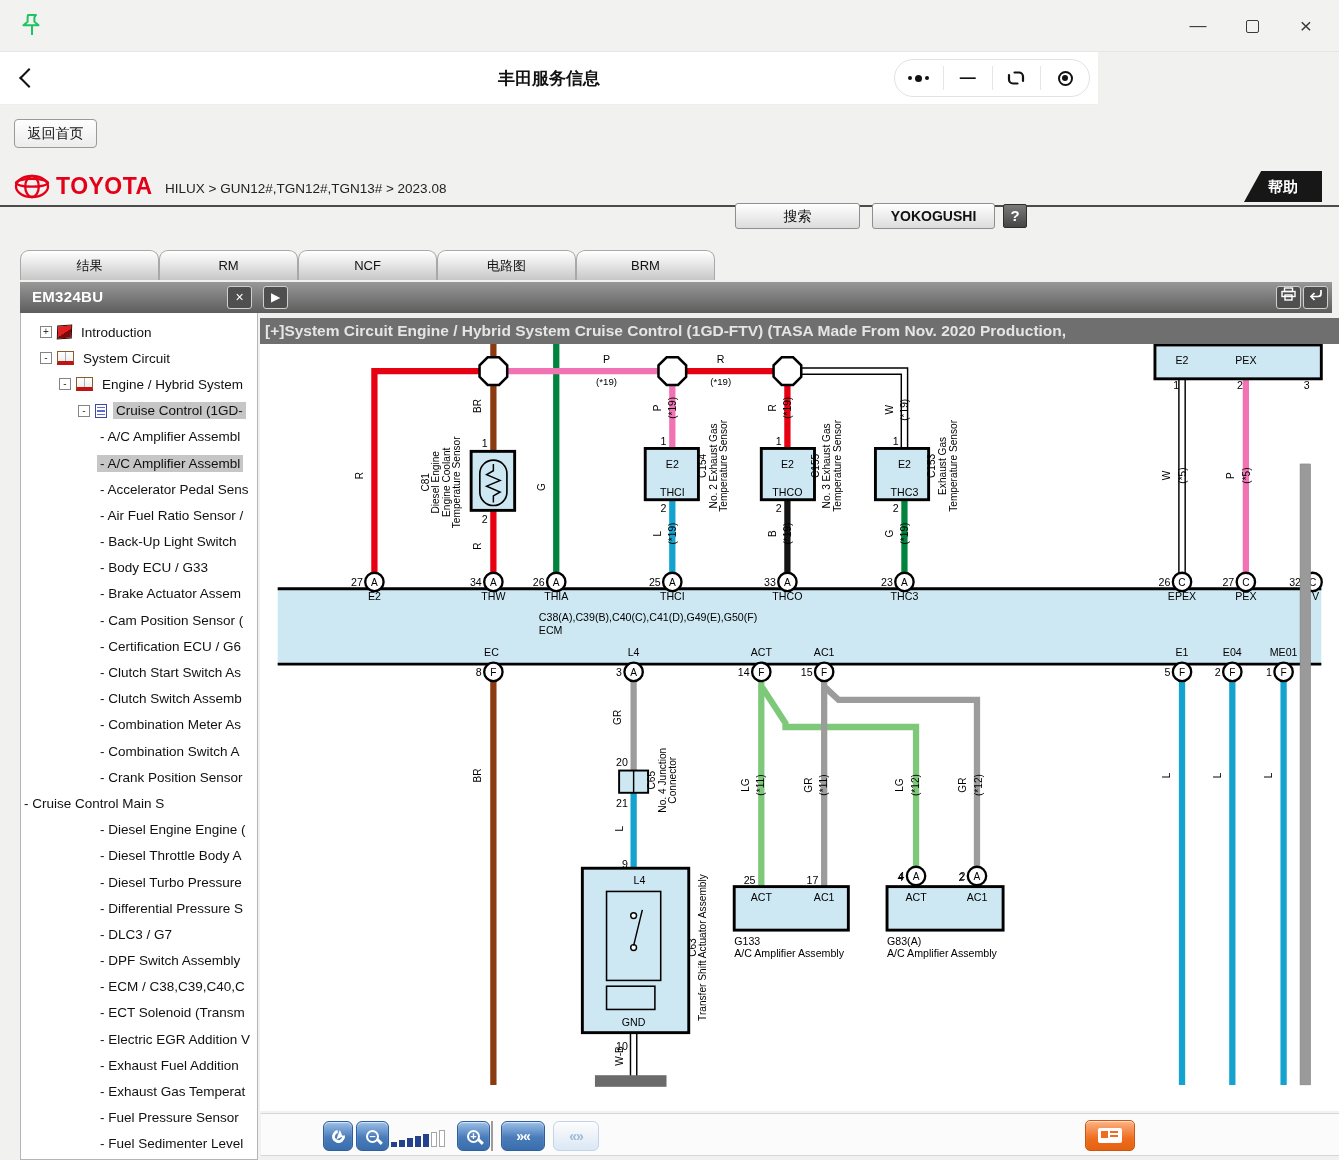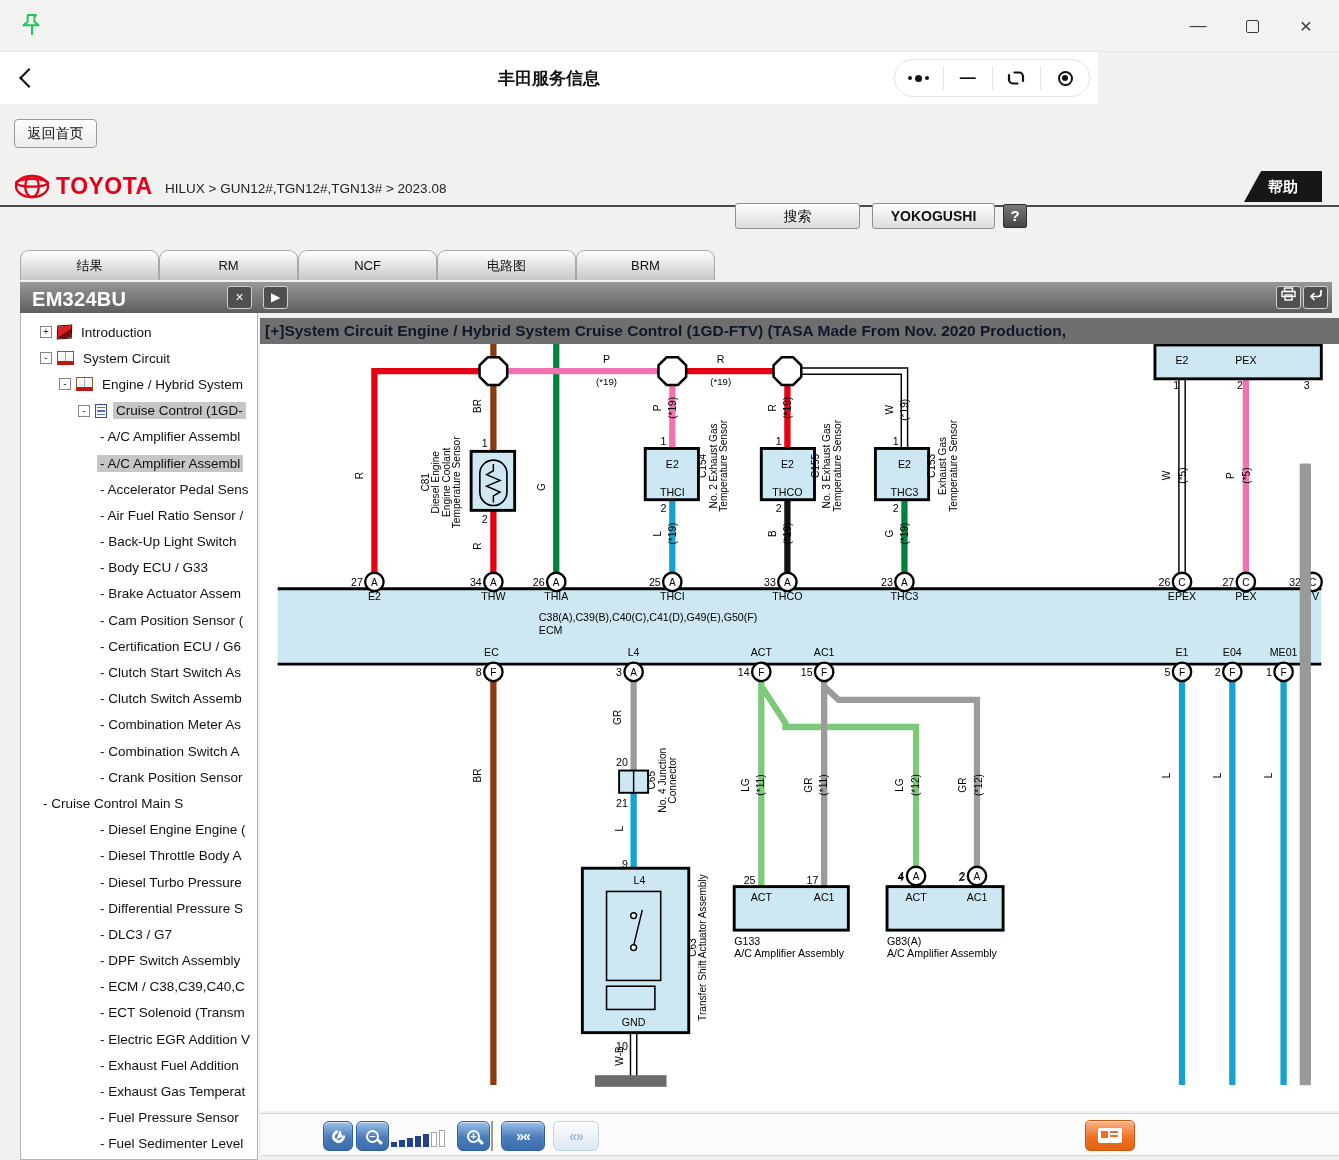--- a/index.html
+++ b/index.html
@@ -45,42 +45,42 @@
   .searchbtn { position:absolute; left:735px; top:203px; width:125px; height:26px; line-height:24px;}
   .yokobtn { position:absolute; left:872px; top:203px; width:123px; height:26px; line-height:24px; font-weight:bold; }
   .qbtn { position:absolute; left:1003px; top:204px; width:24px; height:24px; background:linear-gradient(#7a7a7a,#454545); border:1px solid #2e2e2e; border-radius:2px; color:#fff; font-weight:bold; font-size:15px; text-align:center; line-height:22px;}
 
   
   .tabs { position:absolute; left:20px; top:250px; display:flex; }
   .tab { width:139px; height:30px; background:linear-gradient(#ffffff,#e7e7e7 45%,#c7c7c7); border:1px solid #a8a8a8; border-bottom:none; border-radius:9px 9px 0 0; font-size:13px; text-align:center; line-height:29px; margin-right:0px; box-shadow:inset 0 1px 0 #fff;}
 
   
   .panelbar { position:absolute; left:20px; top:282px; width:1312px; height:31px; background:linear-gradient(#989898,#5d5d5d); }
-  .panelid { position:absolute; left:12px; top:6px; color:#fff; font-weight:bold; font-size:20px; letter-spacing:0.3px;}
+  .panelid { position:absolute; left:12px; top:6px; color:#fff; font-weight:bold; font-size:15px; letter-spacing:0.3px;}
   .pbtn { position:absolute; top:4px; width:25px; height:23px; background:#4f4f4f; border:1px solid #cfcfcf; border-radius:3px; color:#fff; text-align:center; line-height:21px; font-size:12px;}
   .pclose { left:207px; font-size:14px; }
   .pexpand { left:243px; }
   .pprint { left:1256px; } .pback { left:1283px; }
 
   
   .tree { position:absolute; left:20px; top:313px; width:238px; height:847px; background:#fff; border:1px solid #b5b5b5; border-top:none; overflow:hidden; padding-top:6px;}
   .trow { height:26.2px; display:flex; align-items:center; white-space:nowrap; overflow:hidden; font-size:13.5px;}
   .texp { flex:0 0 12px; height:12px; border:1px solid #848484; background:#fff; color:#333; font-size:10px; line-height:9px; text-align:center; margin-right:5px;}
   .tico { flex:0 0 17px; height:14px; margin-right:6px; position:relative;}
   .tico-bookred { background:linear-gradient(150deg,#e02020 0 55%,#7c0a0a 55%); border:1px solid #2e0505; transform:rotate(-4deg) skewX(-6deg); width:15px; flex-basis:15px;}
   .tico-book { background:linear-gradient(#ffffff,#efefef); border:1px solid #8a5b2a; border-bottom:4px solid #c01414; }
   .tico-book::after { content:""; position:absolute; left:7px; top:0; width:1px; height:9px; background:#aaa;}
   .tico-doc { width:12px; flex-basis:12px; background:#fff; border:1px solid #3a4aa0;}
   .tico-doc::after { content:""; position:absolute; left:1px; top:2px; right:1px; bottom:2px; background:repeating-linear-gradient(180deg,#5a6ad0 0 1.5px,#fff 1.5px 3.5px);}
   .tlabel { padding:1px 3px; }
   .tlabel.sel { background:#c6c6c6; }
 
   
   .diagram { position:absolute; left:260px; top:318px; width:1079px; height:793px; background:#fff;}
-  .dtitle { height:26px; background:#6f6f6f; color:#0f172a; font-weight:bold; font-size:15.5px; line-height:26px; padding-left:5px; white-space:nowrap; overflow:hidden;}
+  .dtitle { height:26px; background:#6f6f6f; color:#e5e5e5; font-weight:bold; font-size:15.5px; line-height:26px; padding-left:5px; white-space:nowrap; overflow:hidden;}
   svg text { font-family:"Liberation Sans", sans-serif; fill:#000; }
 
   
   .dfooter { position:absolute; left:261px; top:1113px; width:1078px; height:43px; background:#fbfbfb; border-top:1px solid #d6d6d6; border-bottom:1px solid #d6d6d6;}
   .tb { position:absolute; top:7px; height:30px; border-radius:6px; background:linear-gradient(#9cc0e8,#4a7cba 55%,#3a6dac); border:1px solid #2f5e9e; box-shadow:inset 0 1px 1px rgba(255,255,255,.65); display:flex; align-items:center; justify-content:center; color:#fff;}
   .tb.dis { background:linear-gradient(#fdfdfd,#dbe7f4); border:1px solid #c3d4e8; color:#9db9d9;}
   .guil { font-size:14px; font-weight:bold; letter-spacing:-1px;}
   .ic-refresh { width:13px; height:13px; border:3px solid #fff; border-radius:50%; border-top-color:transparent; transform:rotate(35deg); position:relative;}
   .ic-refresh::after { content:""; position:absolute; right:-5px; top:-4px; border:5px solid transparent; border-left-color:#fff; transform:rotate(-15deg);}
   .mag { width:13px; height:13px; border:2.6px solid #fff; border-radius:50%; position:relative; font-size:11px; font-weight:bold; line-height:8px; text-align:center; color:#fff;}
@@ -246,21 +246,21 @@
       </div>
       <div class="trow" style="padding-left: 76px;">
         <span class="tlabel">- Combination Meter As</span>
       </div>
       <div class="trow" style="padding-left: 76px;">
         <span class="tlabel">- Combination Switch A</span>
       </div>
       <div class="trow" style="padding-left: 76px;">
         <span class="tlabel">- Crank Position Sensor</span>
       </div>
-      <div class="trow" style=" margin-left: 19px;">
+      <div class="trow" style="">
         <span class="tlabel">- Cruise Control Main S</span>
       </div>
       <div class="trow" style="padding-left: 76px;">
         <span class="tlabel">- Diesel Engine Engine (</span>
       </div>
       <div class="trow" style="padding-left: 76px;">
         <span class="tlabel">- Diesel Throttle Body A</span>
       </div>
       <div class="trow" style="padding-left: 76px;">
         <span class="tlabel">- Diesel Turbo Pressure</span>

